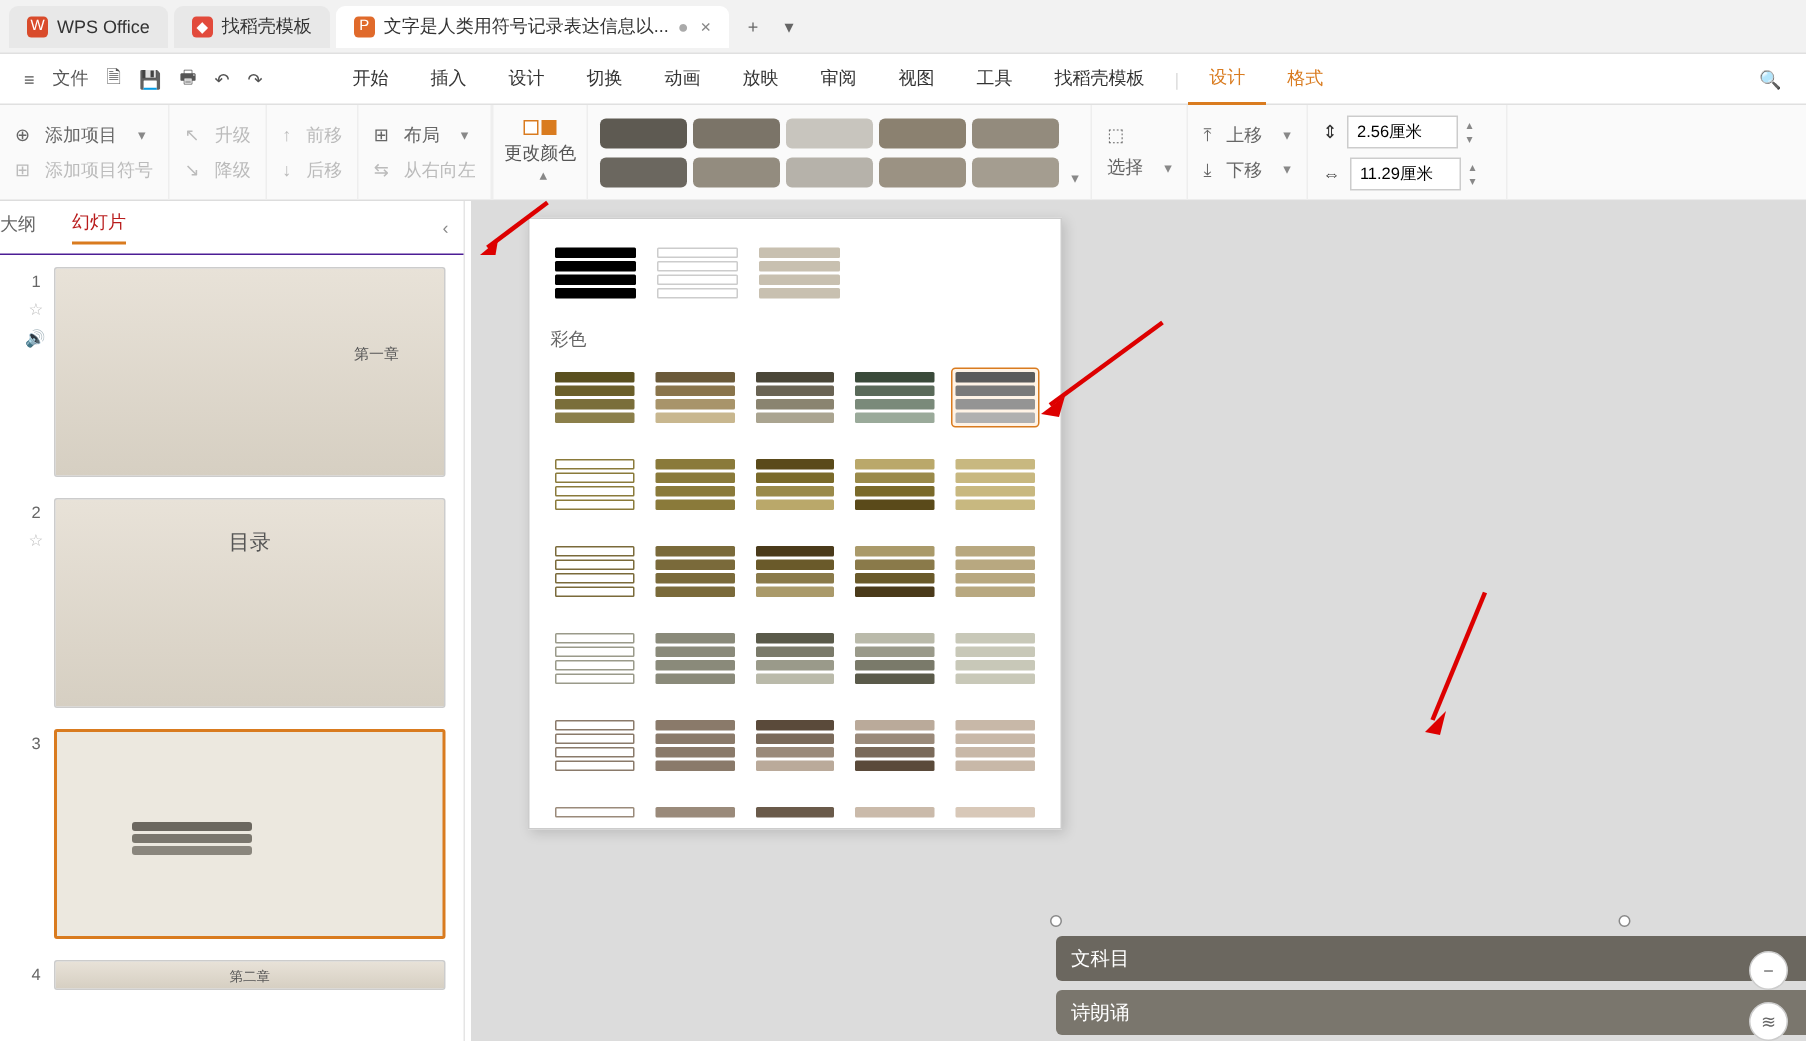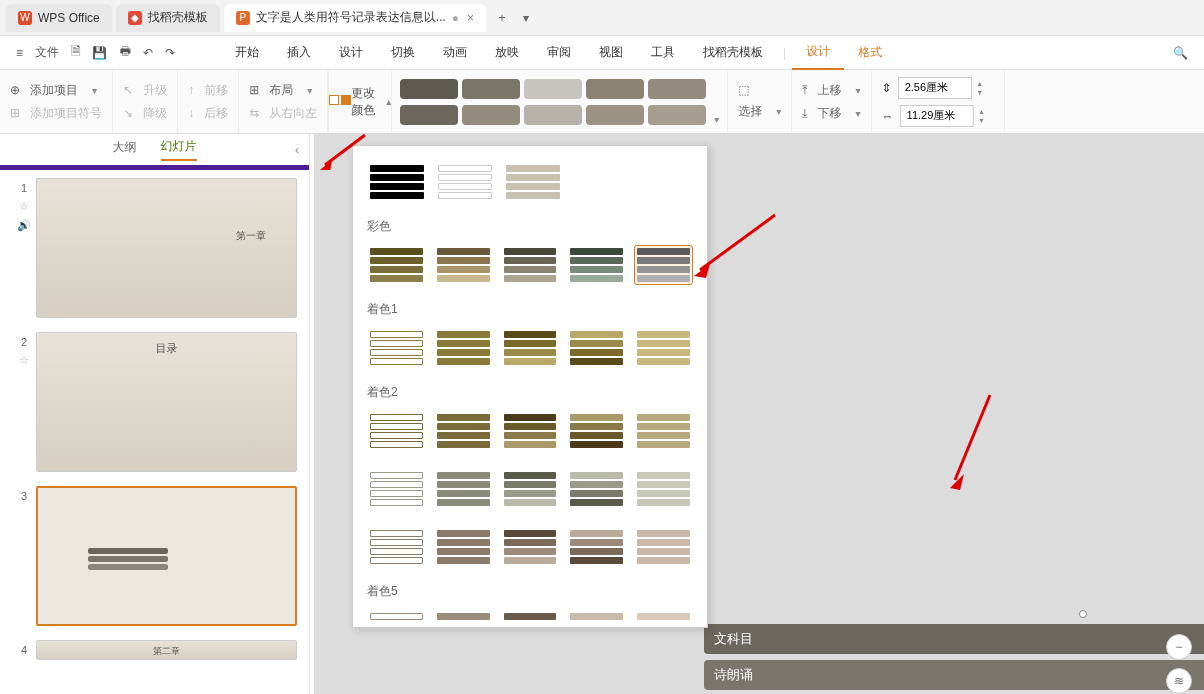--- a/index.html
+++ b/index.html
@@ -11,27 +11,27 @@
   .tab .close { margin-left: 8px; color: #888; }
   .newtab { width: 24px; text-align: center; color: #666; cursor: pointer; }
   .menubar { display: flex; align-items: center; height: 34px; border-bottom: 1px solid #e0e0e0; padding: 0 10px; }
   .mbtn { padding: 0 6px; color: #555; cursor: pointer; }
   .mlabel { padding: 0 14px; color: #333; cursor: pointer; height: 34px; display: flex; align-items: center; }
   .mlabel.active { color: #d97b1f; border-bottom: 2px solid #d97b1f; }
   .ribbon { display: flex; height: 64px; border-bottom: 1px solid #ddd; background: #fafafa; }
   .rgroup { display: flex; flex-direction: column; justify-content: center; padding: 4px 10px; border-right: 1px solid #eee; gap: 6px; }
   .rrow { display: flex; align-items: center; gap: 10px; color: #666; }
   .disabled { color: #bbb; }
-  .bigbtn { display: flex; flex-direction: row; align-items: center; justify-content: center; width: 64px; color: #555; cursor: pointer; font-family: Liberation Serif, serif; }
+  .bigbtn { display: flex; flex-direction: column; align-items: center; justify-content: center; width: 64px; color: #555; cursor: pointer; font-family: Liberation Serif, serif; }
   .swatchrow { display: flex; gap: 4px; }
   .sw { width: 58px; height: 20px; border-radius: 4px; }
   .sidebar { position: absolute; left: 0; top: 134px; width: 310px; bottom: 0; border-right: 1px solid #e5e5e5; background: #fff; }
-  .sidetabs { display: flex; justify-content: center; gap: 24px; height: 36px; align-items: center; border-bottom: 5px solid #4c1d95; position: relative; }
+  .sidetabs { display: flex; gap: 24px; height: 36px; align-items: center; border-bottom: 1px solid #4c1d95; position: relative; }
   .sidetab { color: #666; cursor: pointer; padding-bottom: 4px; }
-  .sidetab.active { color: #4d7c0f; border-bottom: 2px solid #d97b1f; }
+  .sidetab.active { color: #b91c1c; border-bottom: 2px solid #d97b1f; }
   .collapse { position: absolute; right: 10px; color: #888; }
   .thumbs { padding: 8px 12px; overflow: auto; }
   .thumb { display: flex; margin-bottom: 14px; }
   .tnum { width: 24px; color: #666; font-size: 11px; display: flex; flex-direction: column; align-items: center; gap: 6px; padding-top: 4px; }
   .tslide { flex: 1; height: 140px; background: linear-gradient(#e8e2d8,#d6cfc2); border: 1px solid #ccc; border-radius: 2px; position: relative; }
   .tslide.sel { border: 2px solid #d97b1f; }
   .canvas { position: absolute; left: 314px; top: 134px; right: 0; bottom: 0; background: #dcdcdc; overflow: hidden; }
   .dropdown { position: absolute; left: 352px; top: 145px; width: 356px; background: #fff; border: 1px solid #ccc; box-shadow: 2px 2px 8px rgba(0,0,0,.15); z-index: 50; padding: 10px 0 0 0; }
   .ddlabel { padding: 4px 14px; color: #666; font-size: 12px; }
   .ddrow { display: flex; gap: 8px; padding: 6px 14px 12px 14px; }
@@ -222,21 +222,21 @@
       <div class="tslide">
           <div style="position:absolute;right:30px;top:50px;font-size:10px;color:#555">第一章</div>
         </div>
     </div>
     <div class="thumb">
       <div class="tnum">
           <span>2</span>
           <span style="color:#bbb">☆</span>
         </div>
       <div class="tslide">
-          <div style="position:absolute;left:50%;top:8px;transform:translateX(-50%);font-size:11px;color:#555">目录</div>
+          <div style="position:absolute;left:50%;top:20px;transform:translateX(-50%);font-size:14px;color:#555">目录</div>
         </div>
     </div>
     <div class="thumb">
       <div class="tnum">
           <span>3</span>
         </div>
       <div class="tslide sel" style="background:#ece8df">
         <div style="position:absolute;left:50px;top:60px;width:80px">
           <div style="height:6px;background:#6b675f;margin-bottom:2px;border-radius:2px"></div>
           <div style="height:6px;background:#7a766d;margin-bottom:2px;border-radius:2px"></div>
@@ -319,21 +319,20 @@
         <div class="bar" style="background:#7a8a7a"></div>
         <div class="bar" style="background:#9aaa9a"></div>
       </div>
     <div class="scheme hl">
         <div class="bar" style="background:#5b5b5b"></div>
         <div class="bar" style="background:#7a7a7a"></div>
         <div class="bar" style="background:#949494"></div>
         <div class="bar" style="background:#b0b0b0"></div>
       </div>
   </div>
-  <div class="ddlabel">着色1</div>
   <div class="ddrow">
     <div class="scheme">
         <div class="bar" style="background:#fff;border:1px solid #8a7a3a"></div>
         <div class="bar" style="background:#fff;border:1px solid #8a7a3a"></div>
         <div class="bar" style="background:#fff;border:1px solid #8a7a3a"></div>
         <div class="bar" style="background:#fff;border:1px solid #8a7a3a"></div>
       </div>
     <div class="scheme">
         <div class="bar" style="background:#8a7a3a"></div>
         <div class="bar" style="background:#8a7a3a"></div>
@@ -352,21 +351,20 @@
         <div class="bar" style="background:#7a6a2a"></div>
         <div class="bar" style="background:#5a4a1a"></div>
       </div>
     <div class="scheme">
         <div class="bar" style="background:#c8b880"></div>
         <div class="bar" style="background:#c8b880"></div>
         <div class="bar" style="background:#c8b880"></div>
         <div class="bar" style="background:#c8b880"></div>
       </div>
   </div>
-  <div class="ddlabel">着色2</div>
   <div class="ddrow">
     <div class="scheme">
         <div class="bar" style="background:#fff;border:1px solid #7a6a3a"></div>
         <div class="bar" style="background:#fff;border:1px solid #7a6a3a"></div>
         <div class="bar" style="background:#fff;border:1px solid #7a6a3a"></div>
         <div class="bar" style="background:#fff;border:1px solid #7a6a3a"></div>
       </div>
     <div class="scheme">
         <div class="bar" style="background:#7a6a3a"></div>
         <div class="bar" style="background:#7a6a3a"></div>
@@ -449,21 +447,20 @@
         <div class="bar" style="background:#7a6a5a"></div>
         <div class="bar" style="background:#5a4a3a"></div>
       </div>
     <div class="scheme">
         <div class="bar" style="background:#c8b8a8"></div>
         <div class="bar" style="background:#c8b8a8"></div>
         <div class="bar" style="background:#c8b8a8"></div>
         <div class="bar" style="background:#c8b8a8"></div>
       </div>
   </div>
-  <div class="ddlabel">着色5</div>
   <div class="ddrow" style="padding-bottom:4px">
     <div class="scheme">
         <div class="bar" style="background:#fff;border:1px solid #9a8a7a"></div>
       </div>
     <div class="scheme">
         <div class="bar" style="background:#9a8a7a"></div>
       </div>
     <div class="scheme">
         <div class="bar" style="background:#6a5a4a"></div>
       </div>

